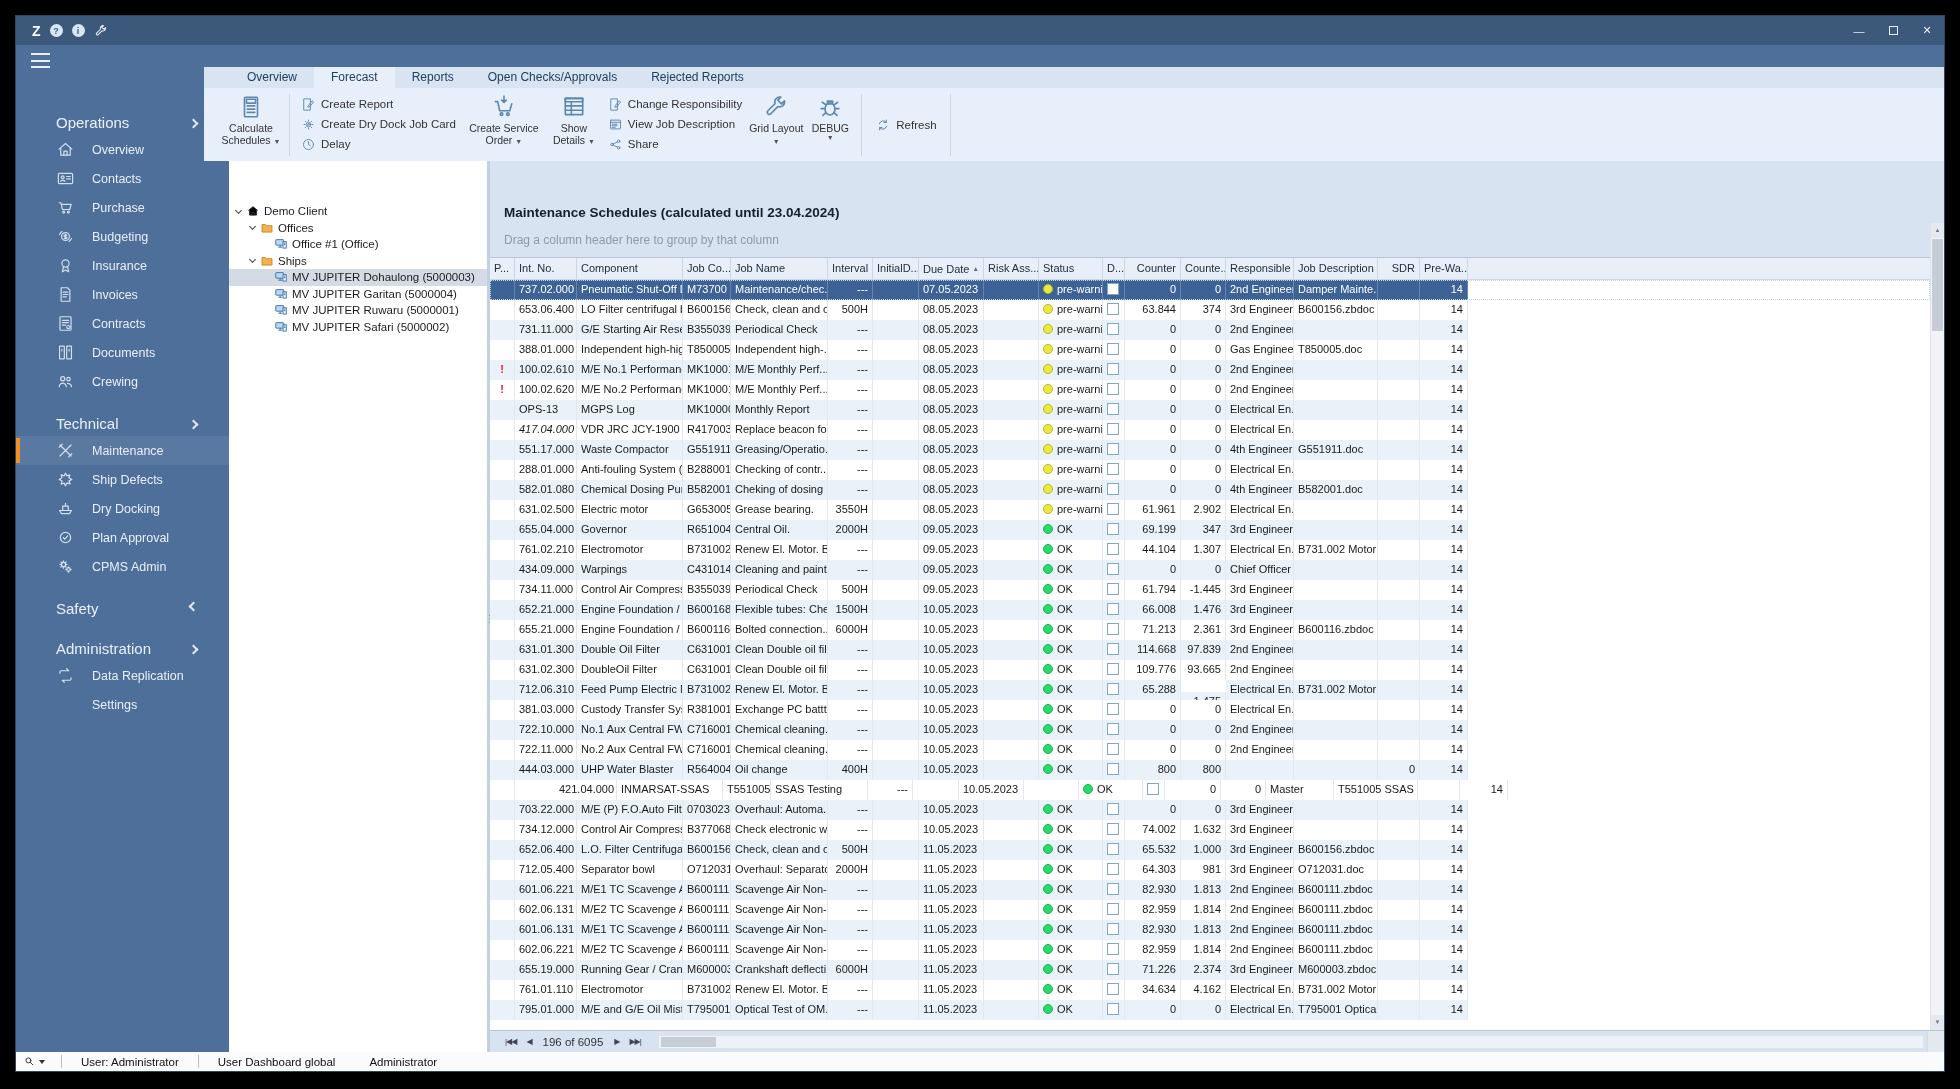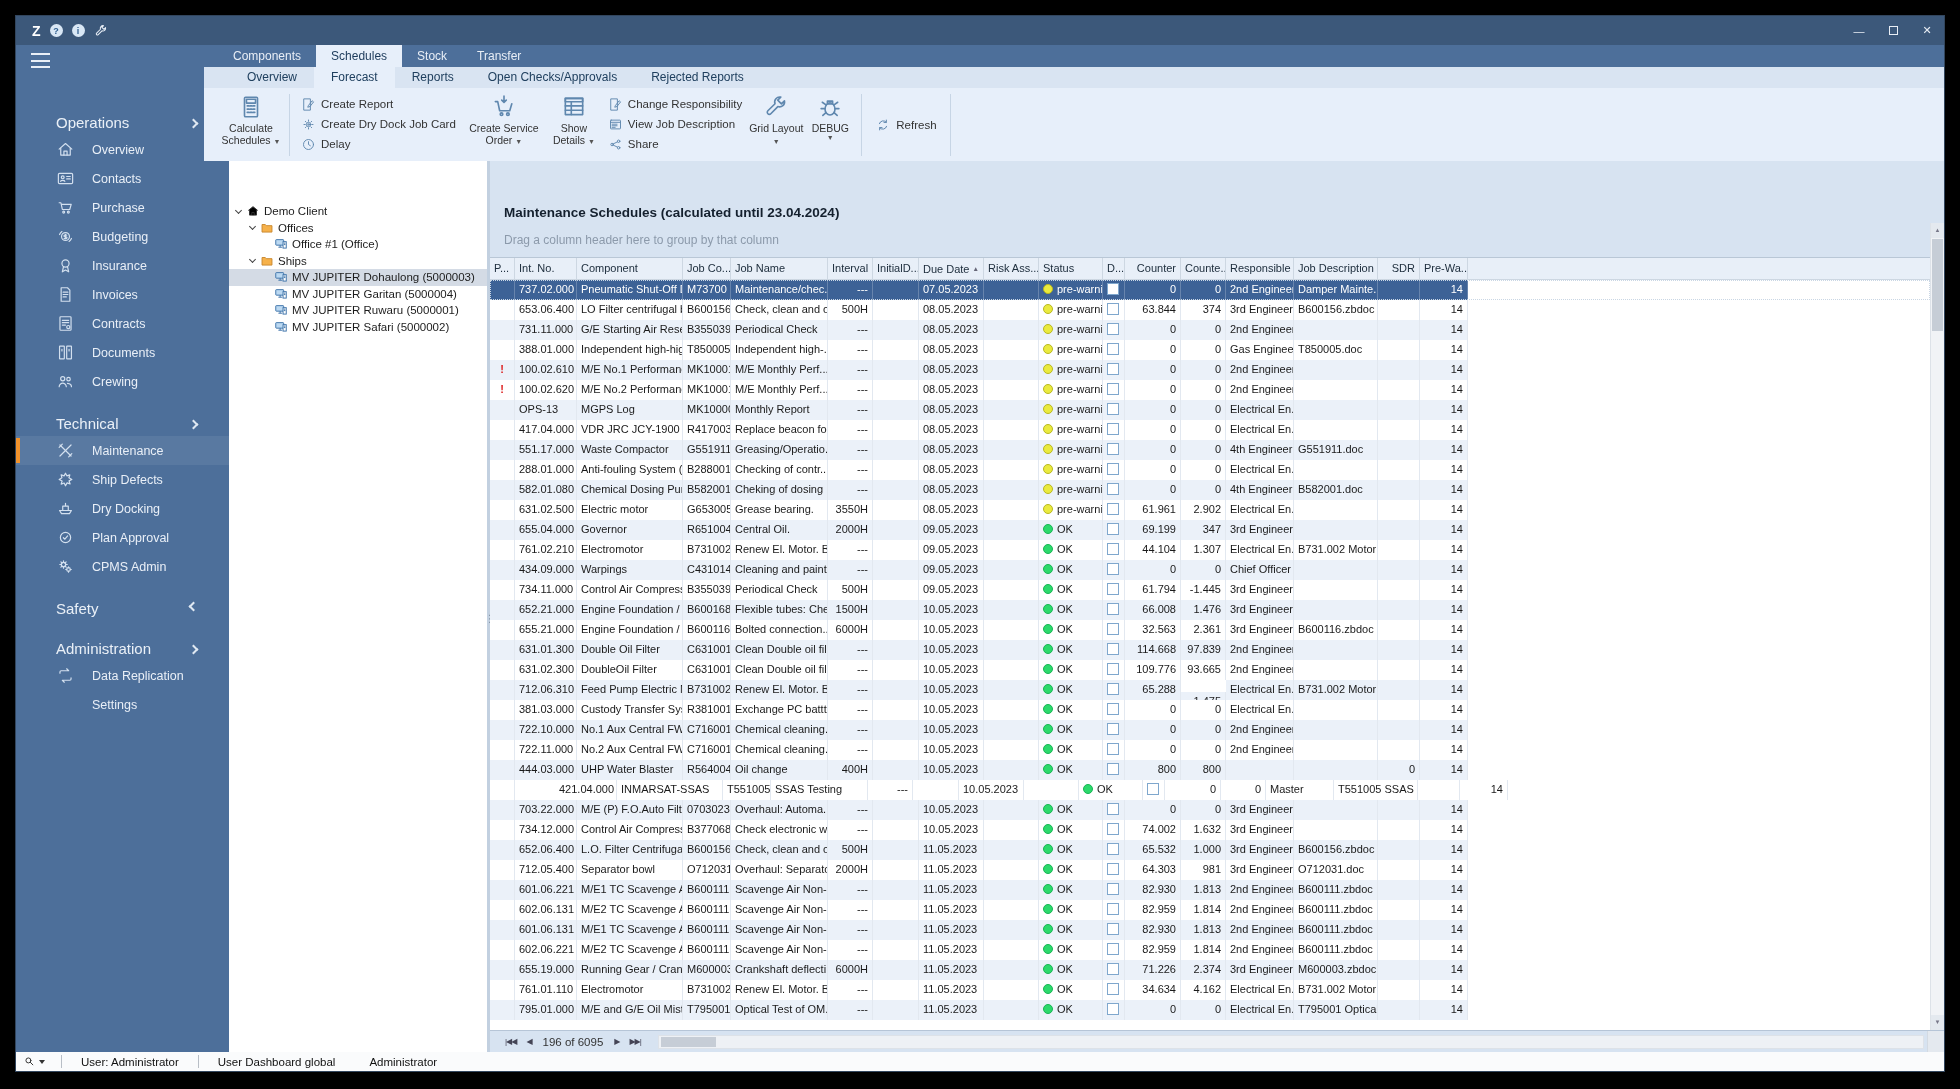--- a/index.html
+++ b/index.html
@@ -141,26 +141,20 @@
     </div>
     <div class="tb-controls">
       <span>—</span>
       <span>
           <i class="maxbox"></i>
         </span>
       <span>✕</span>
     </div>
   </div>
 
-  <div class="tabsrow" id="tabs">
-      <div class="tab">Components</div>
-      <div class="tab on">Schedules</div>
-      <div class="tab">Stock</div>
-      <div class="tab">Transfer</div>
-    </div>
   <div class="hamburger">
       <i></i>
       <i></i>
       <i></i>
     </div>
 
   <div class="sidebar">
     <div class="sidemenu" id="sidemenu">
         <div class="ssec">
           <span class="ssec-label">Operations</span>
@@ -726,21 +720,21 @@
             <div class="td" style="width: 22px;"><span class="cbx"></span></div>
             <div class="td r" style="width: 56px;">0</div>
             <div class="td r" style="width: 45px;">0</div>
             <div class="td" style="width: 68px;">Electrical En...</div>
             <div class="td" style="width: 84px;"></div>
             <div class="td r" style="width: 42px;"></div>
             <div class="td r" style="width: 48px;">14</div>
           </div>
           <div class="trow">
             <div class="td pex" style="width: 25px;"></div>
-            <div class="td" style="width: 62px;">417.04.000</div>
+            <div class="td" style="width: 62px; font-style: italic;">417.04.000</div>
             <div class="td" style="width: 106px;">VDR JRC JCY-1900</div>
             <div class="td" style="width: 48px;">R417003</div>
             <div class="td" style="width: 97px;">Replace beacon fo...</div>
             <div class="td r" style="width: 45px;">---</div>
             <div class="td" style="width: 46px;"></div>
             <div class="td" style="width: 65px;">08.05.2023</div>
             <div class="td" style="width: 55px;"></div>
             <div class="td" style="width: 64px;"><span class="dot y"></span><span>pre-warni...</span></div>
             <div class="td" style="width: 22px;"><span class="cbx"></span></div>
             <div class="td r" style="width: 56px;">0</div>
@@ -926,21 +920,21 @@
             <div class="td" style="width: 62px;">655.21.000</div>
             <div class="td" style="width: 106px;">Engine Foundation / Pi...</div>
             <div class="td" style="width: 48px;">B600116</div>
             <div class="td" style="width: 97px;">Bolted connection...</div>
             <div class="td r" style="width: 45px;">6000H</div>
             <div class="td" style="width: 46px;"></div>
             <div class="td" style="width: 65px;">10.05.2023</div>
             <div class="td" style="width: 55px;"></div>
             <div class="td" style="width: 64px;"><span class="dot g"></span><span>OK</span></div>
             <div class="td" style="width: 22px;"><span class="cbx"></span></div>
-            <div class="td r" style="width: 56px;">32.563</div>
+            <div class="td r" style="width: 56px;">71.213</div>
             <div class="td r" style="width: 45px;">2.361</div>
             <div class="td" style="width: 68px;">3rd Engineer...</div>
             <div class="td" style="width: 84px;">B600116.zbdoc</div>
             <div class="td r" style="width: 42px;"></div>
             <div class="td r" style="width: 48px;">14</div>
           </div>
           <div class="trow alt">
             <div class="td pex" style="width: 25px;"></div>
             <div class="td" style="width: 62px;">631.01.300</div>
             <div class="td" style="width: 106px;">Double Oil Filter</div>

